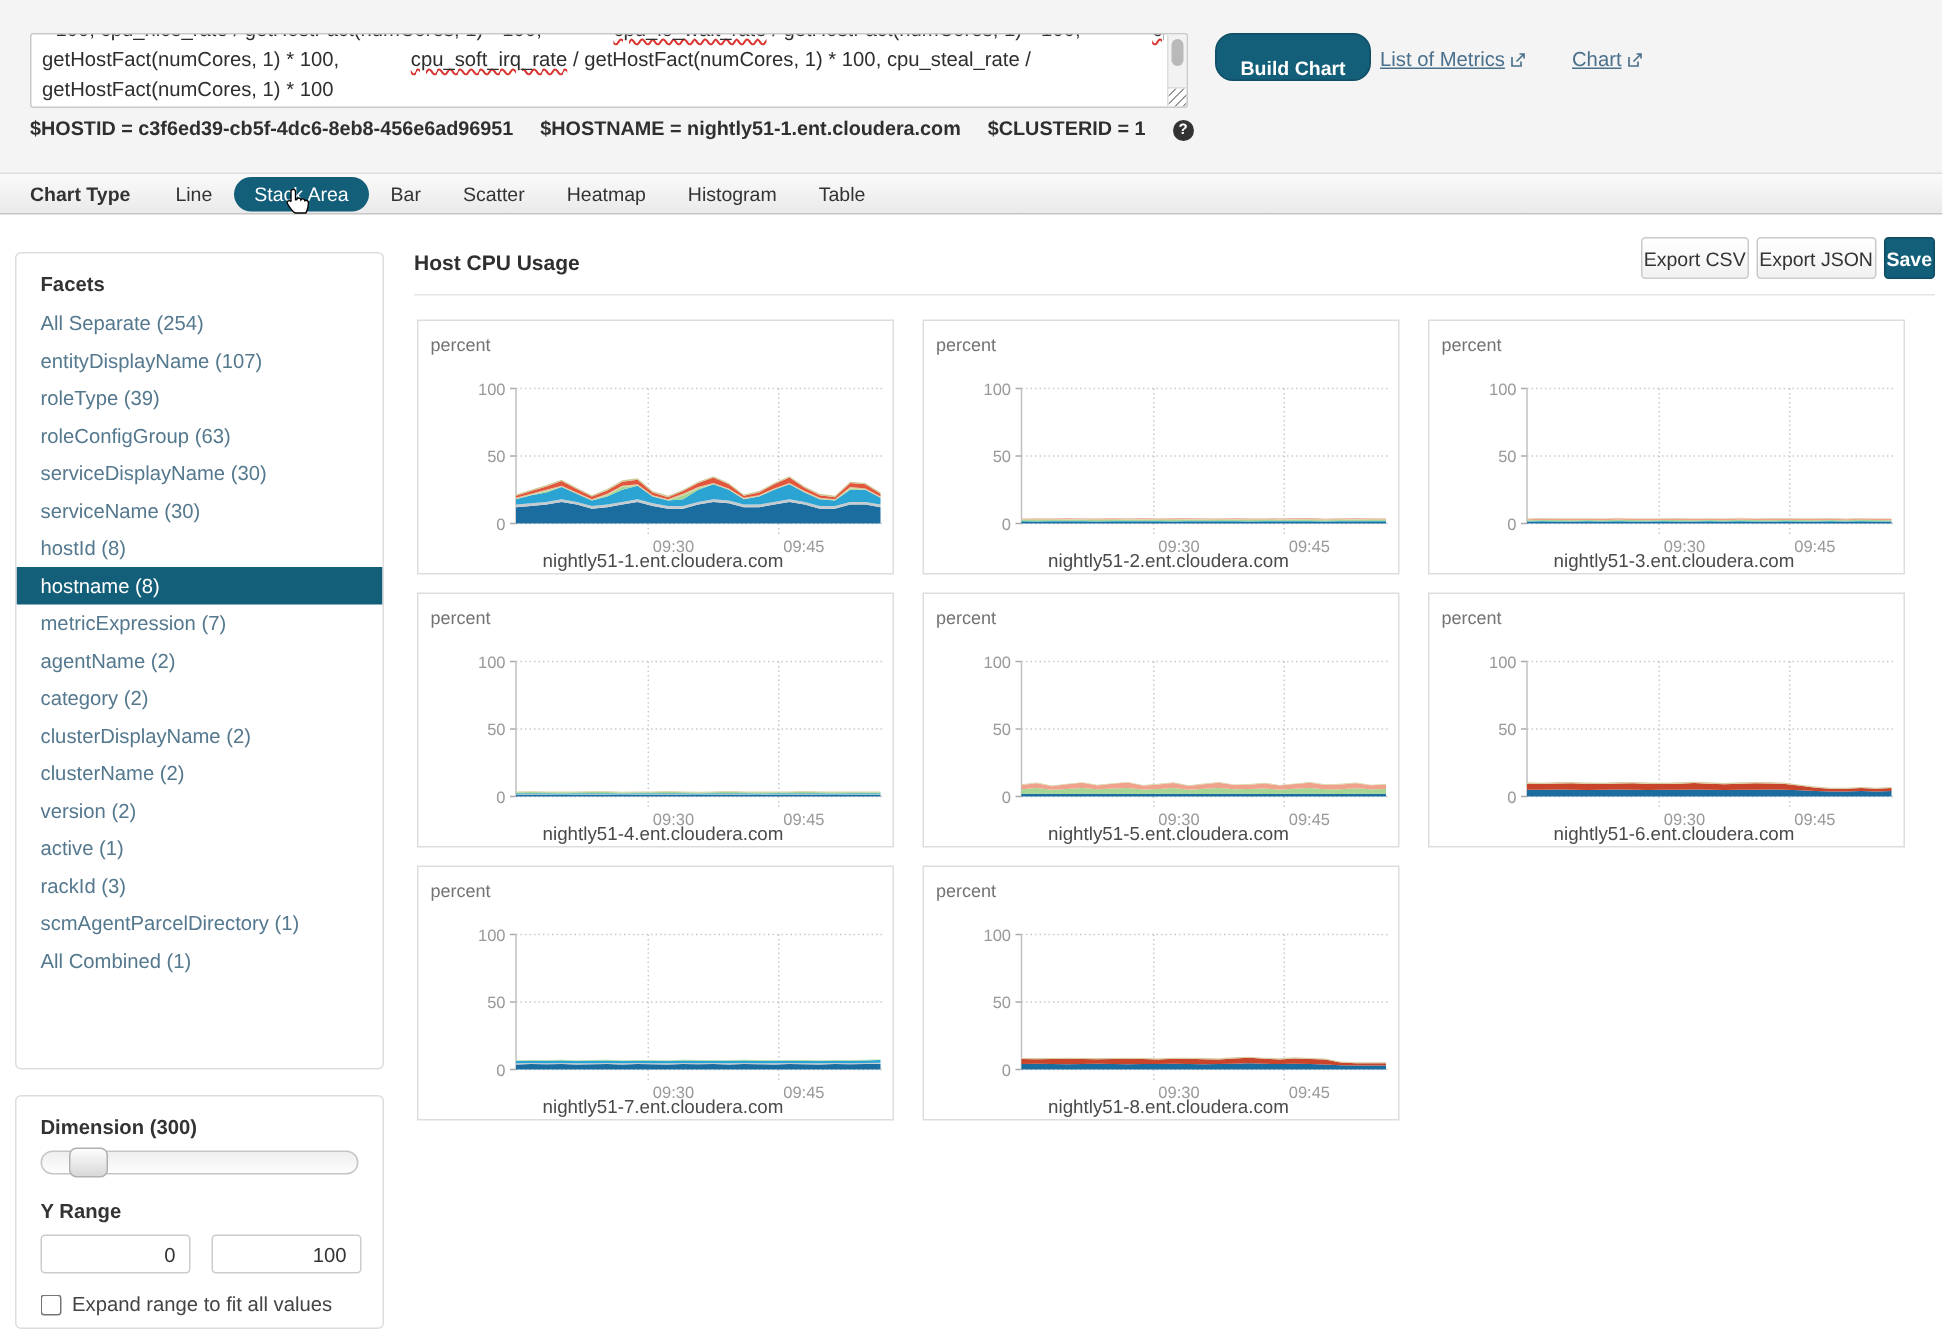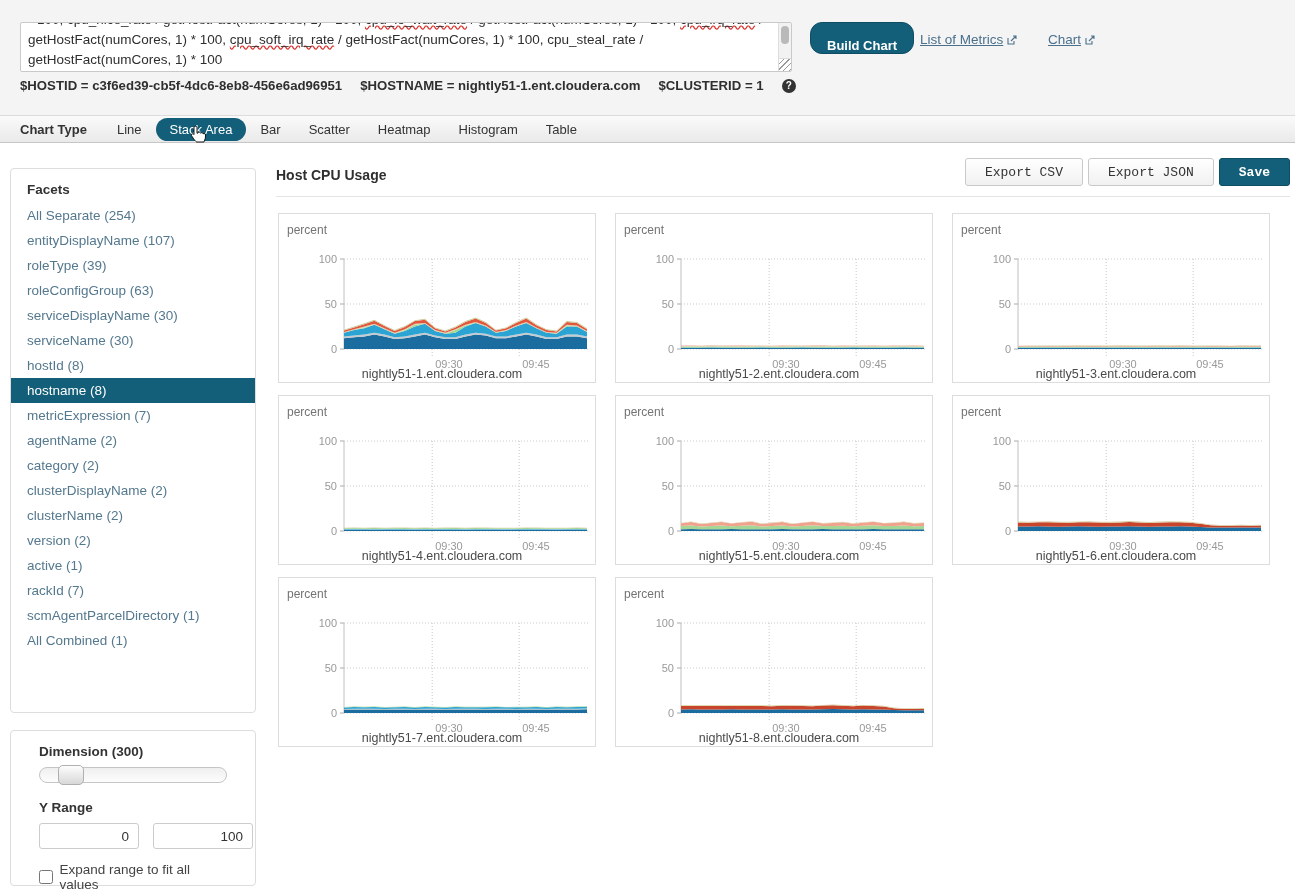--- a/index.html
+++ b/index.html
@@ -6,21 +6,21 @@
   html,body { margin:0; padding:0; }
   body {
     width:1295px; height:891px; position:relative; overflow:hidden;
     background:#fff; font-family:"Liberation Sans", sans-serif; color:#333;
   }
   
   .top-area { position:absolute; left:0; top:0; width:1295px; height:115px; background:#f4f4f4; }
   .query-box { position:absolute; left:20px; top:22px; width:772px; height:50px; background:#fff;
     border:1px solid #c9c9c9; border-radius:2px; overflow:hidden; font-size:13.5px; color:#2e2e2e; cursor:text; }
   .q-lines { margin:-13px 0 0 7px; line-height:20px; white-space:nowrap; overflow:hidden; width:748px; }
-  .wavy { text-decoration:underline; text-decoration-style:wavy; text-decoration-color:#d9332e; }
+  .wavy { text-decoration:underline; text-decoration-style:wavy; text-decoration-color:#d9332e;margin-left:44px; }
   .ta-scrollbar { position:absolute; right:0; top:0; width:13px; height:36px; background:#f2f2f2; border-left:1px solid #ddd; }
   .ta-thumb { position:absolute; left:2px; top:3px; width:8px; height:18px; background:#b9b9b9; border-radius:4px; }
   .ta-resize { position:absolute; right:0; bottom:0; width:13px; height:13px; border-left:1px solid #ddd; border-top:1px solid #ddd;
     background:repeating-linear-gradient(135deg, transparent 0 3px, #9a9a9a 3px 4px); }
   .build-btn { position:absolute; left:810px; top:22px; height:30px; padding:15px 16px; background:#135e78; color:#fff;
     font-weight:bold; font-size:13px; border:1px solid #0e4d63; border-radius:12px; cursor:pointer; font-family:inherit; }
   .top-link { position:absolute; top:32px; color:#4a708c; font-size:13.5px; text-decoration:underline; cursor:pointer; }
   .top-link.lom { left:920px; } .top-link.hlp { left:1048px; }
   .ext { margin-left:4px; vertical-align:-1px; }
   .vars-line { position:absolute; left:20px; top:78px; font-size:13.2px; font-weight:bold; color:#2f2f2f; }
@@ -37,36 +37,36 @@
   .cursor-icon { position:absolute; left:190px; top:125px; z-index:9; }
   
   .facets-panel { position:absolute; left:10px; top:168px; width:246px; height:545px; background:#fff;
     border:1px solid #ddd; border-radius:4px; overflow:hidden; }
   .f-head { font-weight:bold; font-size:13.5px; color:#333; padding:13px 16px 6px; }
   #facetList { list-style:none; margin:0; padding:0; font-size:13.5px; }
   #facetList li { padding:5px 16px; color:#54788e; cursor:pointer; }
   #facetList li.sel { background:#135e78; color:#fff; }
   
   .controls-panel { position:absolute; left:10px; top:730px; width:246px; height:156px; background:#fff;
-    border:1px solid #ddd; border-radius:4px; padding:13px 28px; }
+    border:1px solid #ddd; border-radius:4px; padding:13px 16px; }
   .c-label { font-weight:bold; font-size:13.5px; color:#333; }
   .slider { position:relative; margin:8px 0 17px; height:16px; border:1px solid #c5c5c5; border-radius:9px;
     background:linear-gradient(#efefef,#fdfdfd); cursor:pointer; }
   .slider-thumb { position:absolute; left:18px; top:-3px; width:26px; height:20px; border:1px solid #b0b0b0;
     border-radius:5px; background:linear-gradient(#fdfdfd,#d8d8d8); cursor:grab; }
   .yr-row { display:flex; gap:14px; margin:8px 0 13px; }
   .yr-input { width:100px; height:26px; border:1px solid #ccc; border-radius:3px; text-align:right; padding:0 9px;
     font-size:13.5px; color:#333; font-family:inherit; }
   .expand-row { display:flex; align-items:center; gap:7px; font-size:13.5px; color:#444; cursor:pointer; }
   .expand-row input { width:14px; height:14px; margin:0; }
   
   .main-title { position:absolute; left:276px; top:167px; font-size:14px; font-weight:bold; color:#2f2f2f; }
   .head-btns { position:absolute; top:158px; right:5px; display:flex; gap:5px; }
-  .btn { height:28px; padding:0 19px; background:linear-gradient(#fff,#f1f1f1); border:1px solid #c9c9c9;
-    border-radius:3px; font-size:13px; color:#333; cursor:pointer; font-family:Liberation Mono, monospace; }
+  .btn { height:28px; padding:0 1px; background:linear-gradient(#fff,#f1f1f1); border:1px solid #c9c9c9;
+    border-radius:3px; font-size:13px; color:#333; cursor:pointer; font-family:Liberation Sans, sans-serif; }
   .btn.primary { background:#135e78; border-color:#0e4d63; color:#fff; font-weight:bold; }
   .main-rule { position:absolute; left:276px; top:196px; width:1014px; border-bottom:1px solid #e4e4e4; }
   
   #chartsGrid { position:absolute; left:278px; top:213px; width:1012px; height:560px; }
   .chart-card { position:absolute; width:318px; height:170px; background:#fff; border:1px solid #ddd; }
   svg text { font-family:"Liberation Sans", sans-serif; }
 </style>
 </head>
 <body>
 
@@ -121,21 +121,21 @@
       <li>serviceName (30)</li>
       <li>hostId (8)</li>
       <li class="sel">hostname (8)</li>
       <li>metricExpression (7)</li>
       <li>agentName (2)</li>
       <li>category (2)</li>
       <li>clusterDisplayName (2)</li>
       <li>clusterName (2)</li>
       <li>version (2)</li>
       <li>active (1)</li>
-      <li>rackId (7)</li>
+      <li>rackId (3)</li>
       <li>scmAgentParcelDirectory (1)</li>
       <li>All Combined (1)</li>
     </ul>
 </div>
 
 <div class="controls-panel">
   <div class="c-label">Dimension (300)</div>
   <div class="slider">
     <div class="slider-thumb"></div>
   </div>

